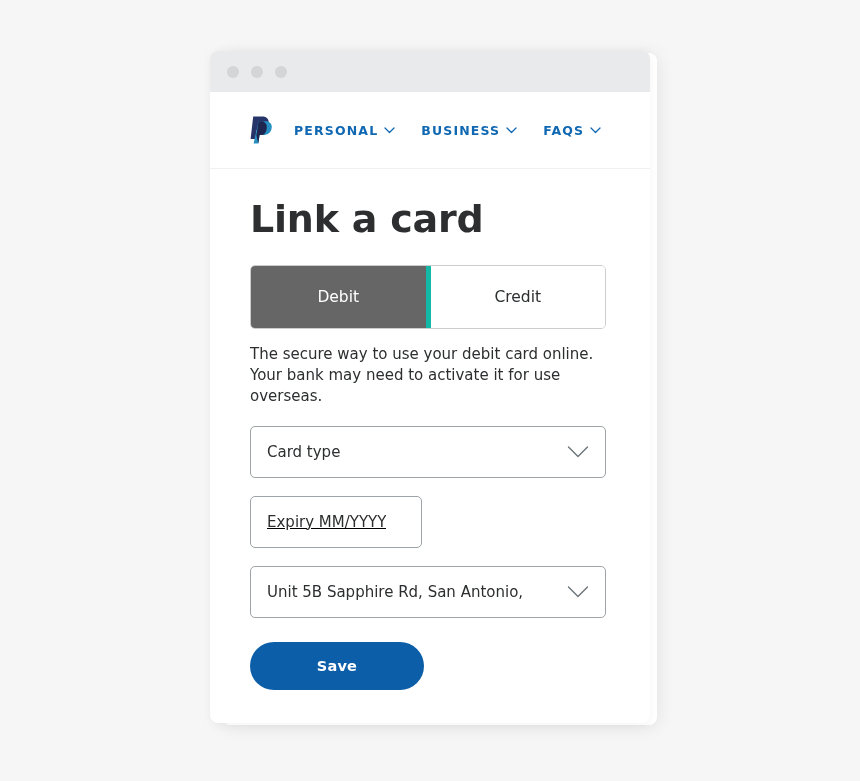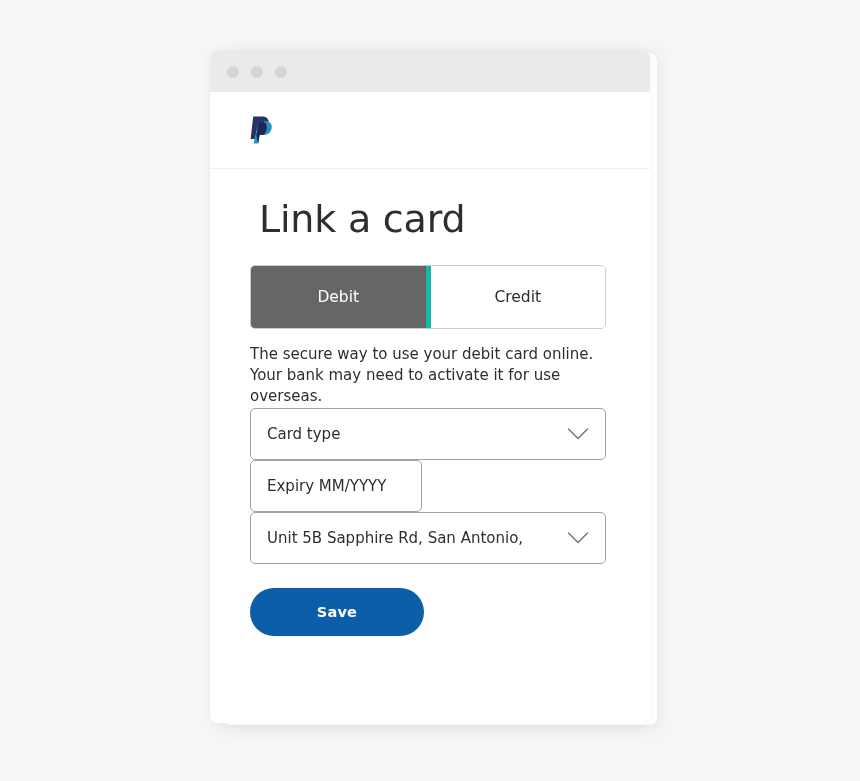--- a/index.html
+++ b/index.html
@@ -101,24 +101,24 @@
   .nav-item svg { display: block; }
 
   
   .page-body {
     padding: 30px 40px 0 40px;
     box-sizing: border-box;
   }
 
   .page-title {
     font-size: 38px;
-    font-weight: 400;
+    font-weight: 700;
     color: #2c2e2f;
     letter-spacing: -0.2px;
-    margin: 0 0 24px 9px;
+    margin: 0 0 24px 0;
     line-height: 1.1;
   }
 
   
   .segmented {
     display: flex;
     width: 356px;
     height: 64px;
     border-radius: 5px;
     overflow: hidden;
@@ -157,21 +157,21 @@
     position: relative;
     width: 356px;
     height: 52px;
     border: 1px solid #9da3a6;
     border-radius: 5px;
     box-sizing: border-box;
     display: flex;
     align-items: center;
     padding: 0 16px;
     background: #ffffff;
-    margin-top: 0;
+    margin-top: 18px;
     cursor: text;
   }
   .field.select { cursor: pointer; }
   .field-text {
     font-size: 15px;
     color: #2c2e2f;
     white-space: nowrap;
     overflow: hidden;
   }
   .field .chevron {
@@ -179,20 +179,21 @@
     right: 16px;
     top: 50%;
     transform: translateY(-50%);
     line-height: 0;
   }
   .field .chevron svg { display: block; }
 
   .field-row {
     display: flex;
     gap: 3px;
+    text-decoration: underline;
   }
   .field-row .field {
     width: 172px;
   }
 
   
   .save-button {
     margin-top: 24px;
     width: 174px;
     height: 48px;
@@ -225,20 +226,50 @@
     <div class="site-header">
 
       <span class="pp-logo">
         <svg class="pp-logo" viewBox="0 0 26 30" xmlns="http://www.w3.org/2000/svg" aria-hidden="true">
           <path d="M3.2 1.6h8.6c4.6 0 7.3 2.4 6.8 6.6-.6 4.9-3.9 7.3-8.6 7.3H6.6L5.3 24H0.6L3.2 1.6z" fill="#27346a"></path>
           <path d="M8.6 6.2h6.3c4.6 0 7.3 2.4 6.8 6.6-.6 4.9-3.9 7.3-8.6 7.3H9.6l-1.3 8.3H3.6L8.6 6.2z" fill="#2790c3"></path>
           <path d="M8.6 6.2h4.3c3.5 1.5 4.4 4.4 3.7 8-.5 2.6-1.6 4.4-3.2 5.5h-.6L9.6 20.1 8.3 28.4 6.4 20.6 8.6 6.2z" fill="#1f264f"></path>
         </svg>
       </span>
 
+      <div class="nav">
+
+        <div class="nav-item">
+          <span>PERSONAL</span>
+          <span class="caret">
+            <svg width="11" height="7" viewBox="0 0 11 7" xmlns="http://www.w3.org/2000/svg">
+              <path d="M1 1l4.5 4.5L10 1" fill="none" stroke="#1068b3" stroke-width="1.3" stroke-linecap="round" stroke-linejoin="round"></path>
+            </svg>
+          </span>
+        </div>
+
+        <div class="nav-item">
+          <span>BUSINESS</span>
+          <span class="caret">
+            <svg width="11" height="7" viewBox="0 0 11 7" xmlns="http://www.w3.org/2000/svg">
+              <path d="M1 1l4.5 4.5L10 1" fill="none" stroke="#1068b3" stroke-width="1.3" stroke-linecap="round" stroke-linejoin="round"></path>
+            </svg>
+          </span>
+        </div>
+
+        <div class="nav-item">
+          <span>FAQS</span>
+          <span class="caret">
+            <svg width="11" height="7" viewBox="0 0 11 7" xmlns="http://www.w3.org/2000/svg">
+              <path d="M1 1l4.5 4.5L10 1" fill="none" stroke="#1068b3" stroke-width="1.3" stroke-linecap="round" stroke-linejoin="round"></path>
+            </svg>
+          </span>
+        </div>
+
+      </div>
     </div>
 
     <div class="page-body">
 
       <h1 class="page-title">Link a card</h1>
 
       
       <div class="segmented">
         <div class="seg-tab active">Debit</div>
         <div class="seg-tab divider">Credit</div>

